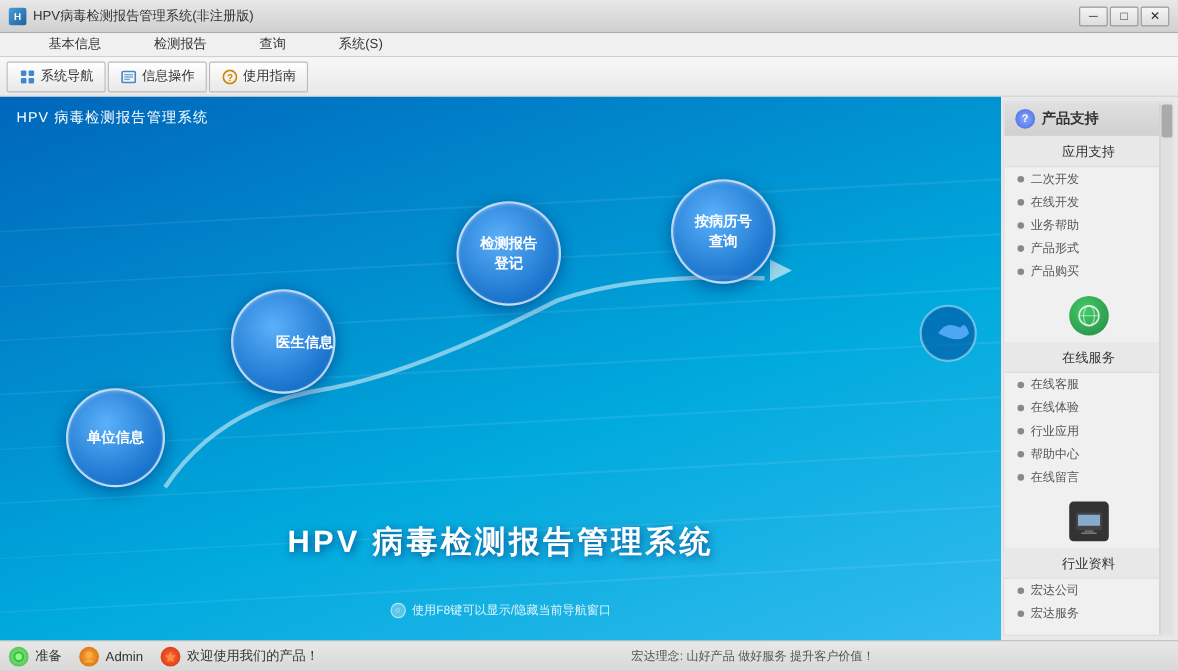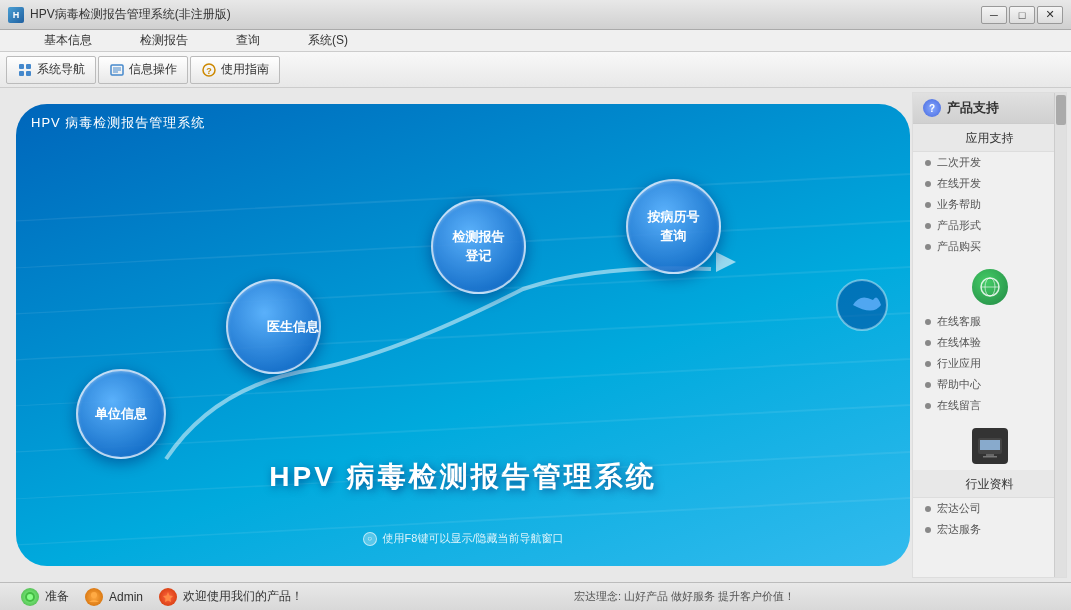--- a/index.html
+++ b/index.html
@@ -106,23 +106,22 @@
       height: calc(610px - 30px - 22px - 36px - 28px);
       background: #e8e8e8;
     }
 
     
     .hpv-panel {
       flex: 1;
       background: linear-gradient(160deg, #0066bb 0%, #0088cc 30%, #00aadd 60%, #33bbee 100%);
       position: relative;
       overflow: hidden;
-      margin: 16px;
+      margin: 0;
       margin-right: 2px;
-      border-radius: 31px;
     }
 
     
     .wave-lines {
       position: absolute;
       top: 0; left: 0; right: 0; bottom: 0;
       overflow: hidden;
     }
     .wave-line {
       position: absolute;
@@ -265,21 +264,21 @@
       overflow: hidden;
     }
 
     
     .status-bar {
       height: 28px;
       background: linear-gradient(to bottom, #e8e8e8, #d8d8d8);
       border-top: 1px solid #bbb;
       display: flex;
       align-items: center;
-      padding: 0 21px;
+      padding: 0 8px;
       gap: 16px;
     }
     .status-item {
       display: flex;
       align-items: center;
       gap: 6px;
       font-size: 12px;
       color: #333;
     }
     .status-icon {
@@ -447,20 +446,21 @@
 
     <div style="display:flex;justify-content:center;padding:6px 0 2px;">
       <div class="online-service-icon">
         <svg width="22" height="22" viewBox="0 0 22 22">
           <circle cx="11" cy="11" r="9" fill="none" stroke="rgba(255,255,255,0.8)" stroke-width="1.5"></circle>
           <ellipse cx="11" cy="11" rx="5" ry="9" fill="none" stroke="rgba(255,255,255,0.6)" stroke-width="1"></ellipse>
           <line x1="2" y1="11" x2="20" y2="11" stroke="rgba(255,255,255,0.6)" stroke-width="1"></line>
         </svg>
       </div>
     </div>
+    <div class="right-section-title">在线服务</div>
     <div class="right-link">
       <div class="link-dot"></div>
       <span>在线客服</span>
     </div>
     <div class="right-link">
       <div class="link-dot"></div>
       <span>在线体验</span>
     </div>
     <div class="right-link">
       <div class="link-dot"></div>

